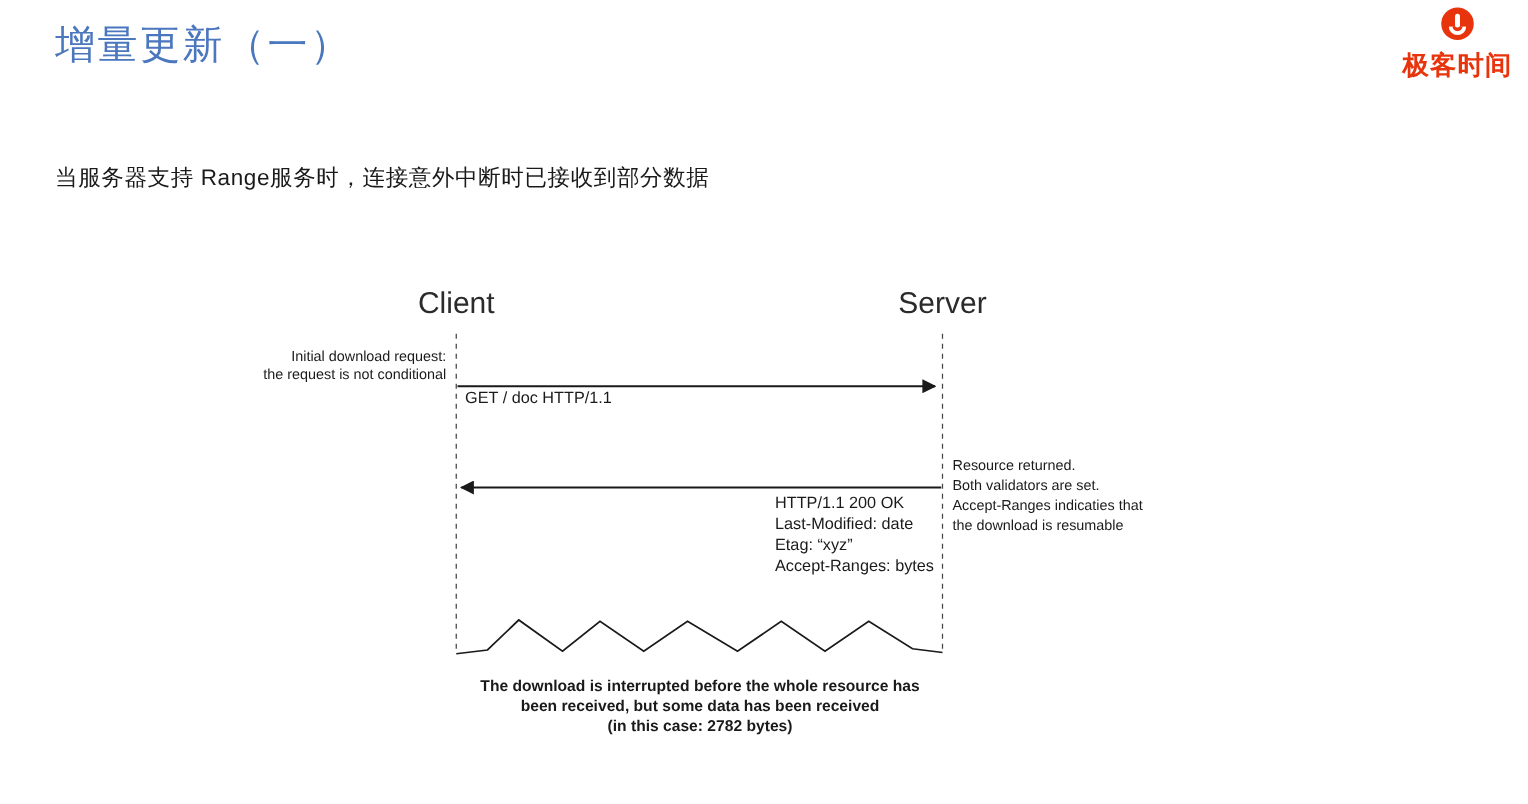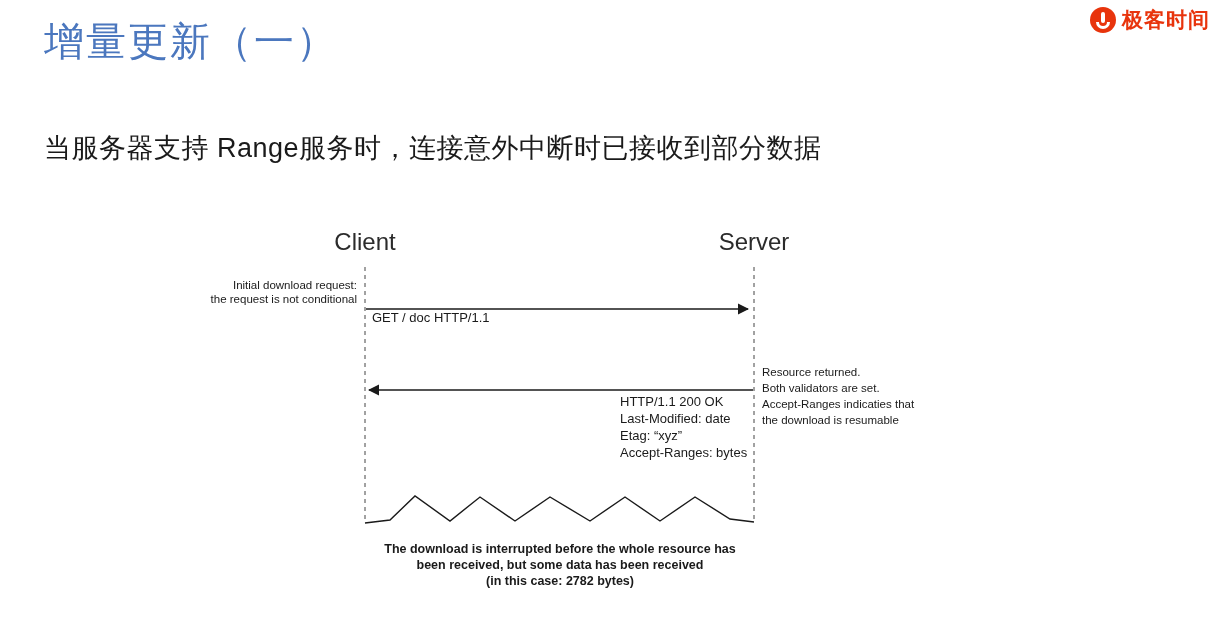--- a/index.html
+++ b/index.html
@@ -21,20 +21,21 @@
   }
 
   
   .brand {
     position: absolute;
     top: 6px;
     right: 12px;
     display: flex;
     align-items: center;
     gap: 6px;
+    flex-direction: column;
   }
   .brand-mark {
     width: 26px;
     height: 26px;
     border-radius: 50%;
     background: #e8340c;
     position: relative;
     flex: none;
   }
   .brand-mark::before {
@@ -66,30 +67,30 @@
     font-weight: bold;
     letter-spacing: 1px;
     white-space: nowrap;
   }
 
   
   .slide-title {
     position: absolute;
     left: 44px;
     top: 14px;
-    font-size: 40px;
+    font-size: 32px;
     color: #4b77be;
     letter-spacing: 2px;
     white-space: nowrap;
   }
   .slide-subtitle {
     position: absolute;
     left: 44px;
     top: 130px;
-    font-size: 27px;
+    font-size: 18px;
     color: #1a1a1a;
     letter-spacing: 0.5px;
     white-space: nowrap;
   }
 
   
   .diagram {
     position: absolute;
     left: 150px;
     top: 205px;

